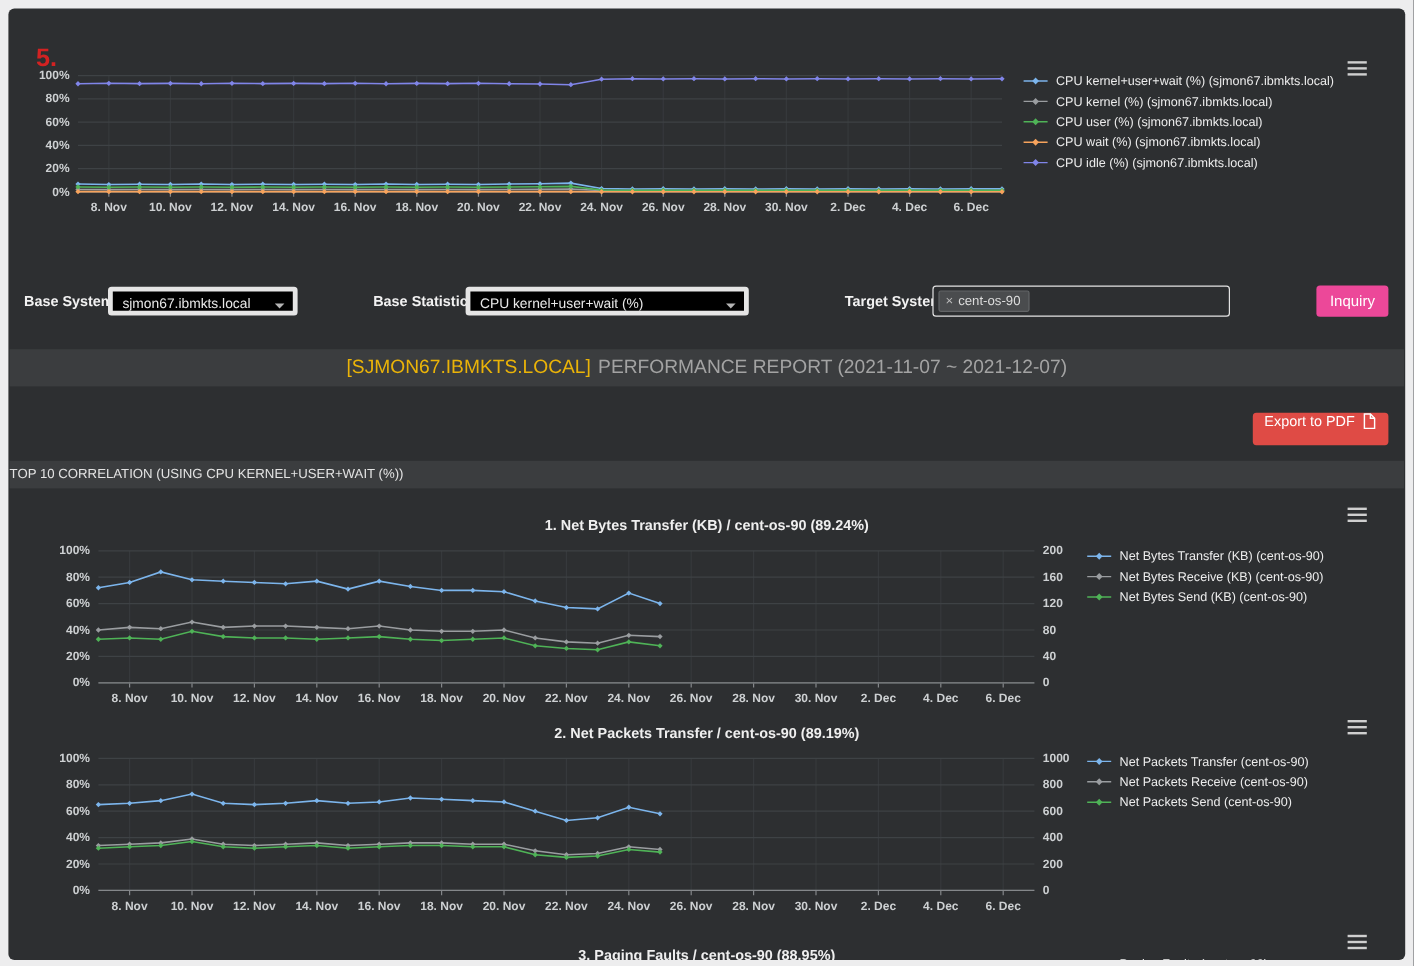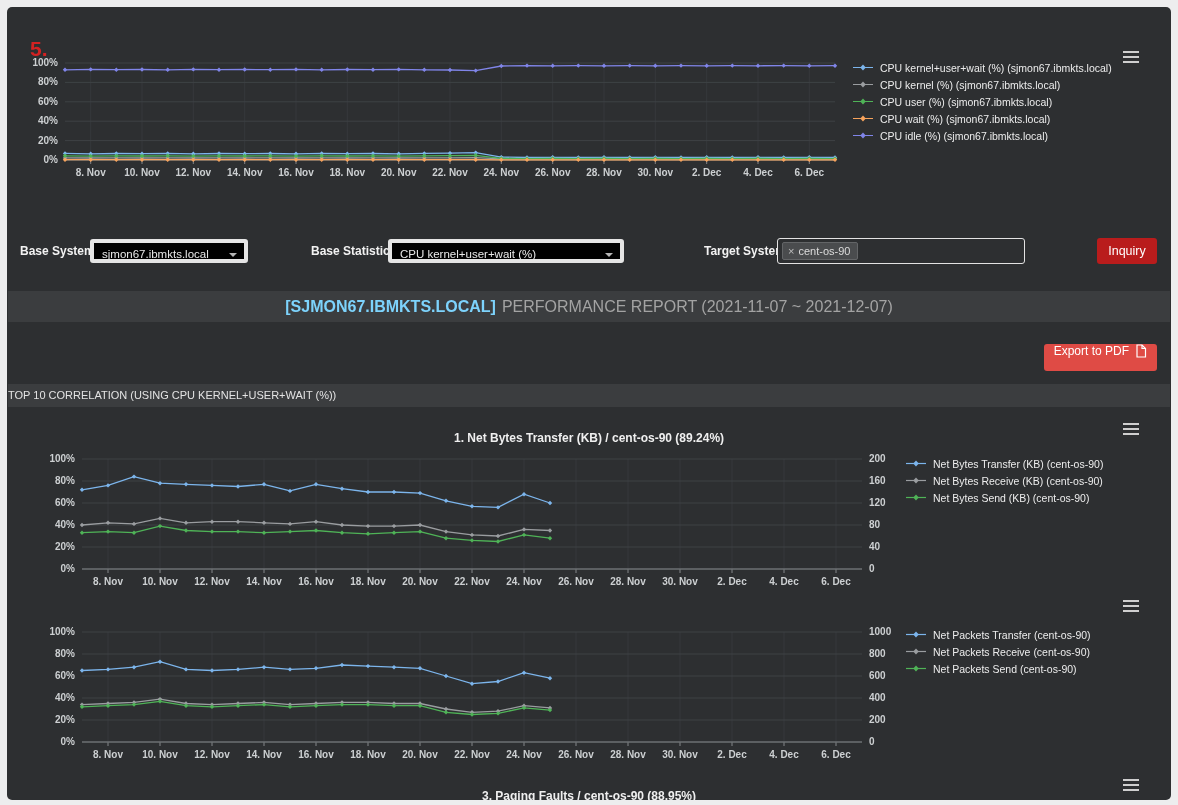--- a/index.html
+++ b/index.html
@@ -40,23 +40,23 @@
   #lbl-base-stat{left:304px}
   #lbl-target{left:697px}
   .select{position:absolute;top:1px;height:24px;line-height:22px;background:#000000;border:4px solid #e5e5e5;border-radius:3px;font-size:11.5px;color:#e8e8e8;padding:0 22px 0 8px;cursor:pointer;overflow:hidden;white-space:nowrap}
   #sel-base-system{left:83px;width:158px}
   #sel-base-stat{left:381px;width:236px}
   .sel-arrow{position:absolute;right:7px;top:10px;width:0;height:0;border-left:4px solid transparent;border-right:4px solid transparent;border-top:4px solid #b5b5b5}
   .input-box{position:absolute;left:770px;top:0;width:248px;height:26px;border:1px solid #e3e3e3;border-radius:3px;background:#2d2f31;display:flex;align-items:center;padding:0 4px;cursor:text}
   .chip{display:inline-flex;align-items:center;gap:4px;background:#4a4c4e;border:1px solid #636567;border-radius:2px;padding:1px 7px 1px 5px;font-size:11px;color:#dcdcdc;line-height:14px}
   .chip .x{color:#bdbdbd;font-size:11px;cursor:pointer}
   .btn{position:absolute;border:none;border-radius:3px;color:#fff;cursor:pointer;font-family:"Liberation Sans",sans-serif}
-  #inquiry-btn{right:14px;top:0;height:26px;width:60px;background:#b91c1c;font-size:12.5px}
+  #inquiry-btn{right:14px;top:0;height:26px;width:60px;background:#ec4899;font-size:12.5px}
   .report-bar{top:284px;height:31px;line-height:31px;text-align:center;font-size:16px}
-  .report-bar .b{font-weight:bold;color:#7dd3fc}
+  .report-bar .b{font-weight:normal;color:#eab308}
   .report-bar .r{color:#a3a3a3;margin-left:6px}
   #export-btn{top:337px;right:14px;height:27px;background:#df4b45;font-size:12px;padding:0 10px;display:flex;align-items:flex-start;gap:6px;position:absolute}
   .top10-bar{top:377px;height:23px;line-height:23px;font-size:11px;}
 </style>
 </head>
 <body>
 
 <div class="app">
 
 
@@ -516,20 +516,21 @@
           <svg width="22" height="9">
             <path d="M1 4.5 H21" stroke="#4fb357" stroke-width="1.2"></path>
             <path d="M11 1.6 L13.8 4.5 L11 7.4 L8.2 4.5 Z" fill="#4fb357"></path>
           </svg>
           <span>Net Bytes Send (KB) (cent-os-90)</span>
         </div>
       </div>
   </div>
 
   <div class="chart-block" id="c2-block">
+    <div class="chart-title" id="c2-title">2. Net Packets Transfer / cent-os-90 (89.19%)</div>
     <div class="burger" id="c2-burger">
         <span></span>
         <span></span>
         <span></span>
       </div>
     <svg class="plot" id="c2-plot" width="880" height="140">
         <line x1="81.0" y1="6" x2="81.0" y2="116" stroke="#36393c"></line>
         <line x1="81.0" y1="116" x2="81.0" y2="120" stroke="#84878a"></line>
         <text x="81.0" y="132" class="xl">8. Nov</text>
         <line x1="133.0" y1="6" x2="133.0" y2="116" stroke="#36393c"></line>

